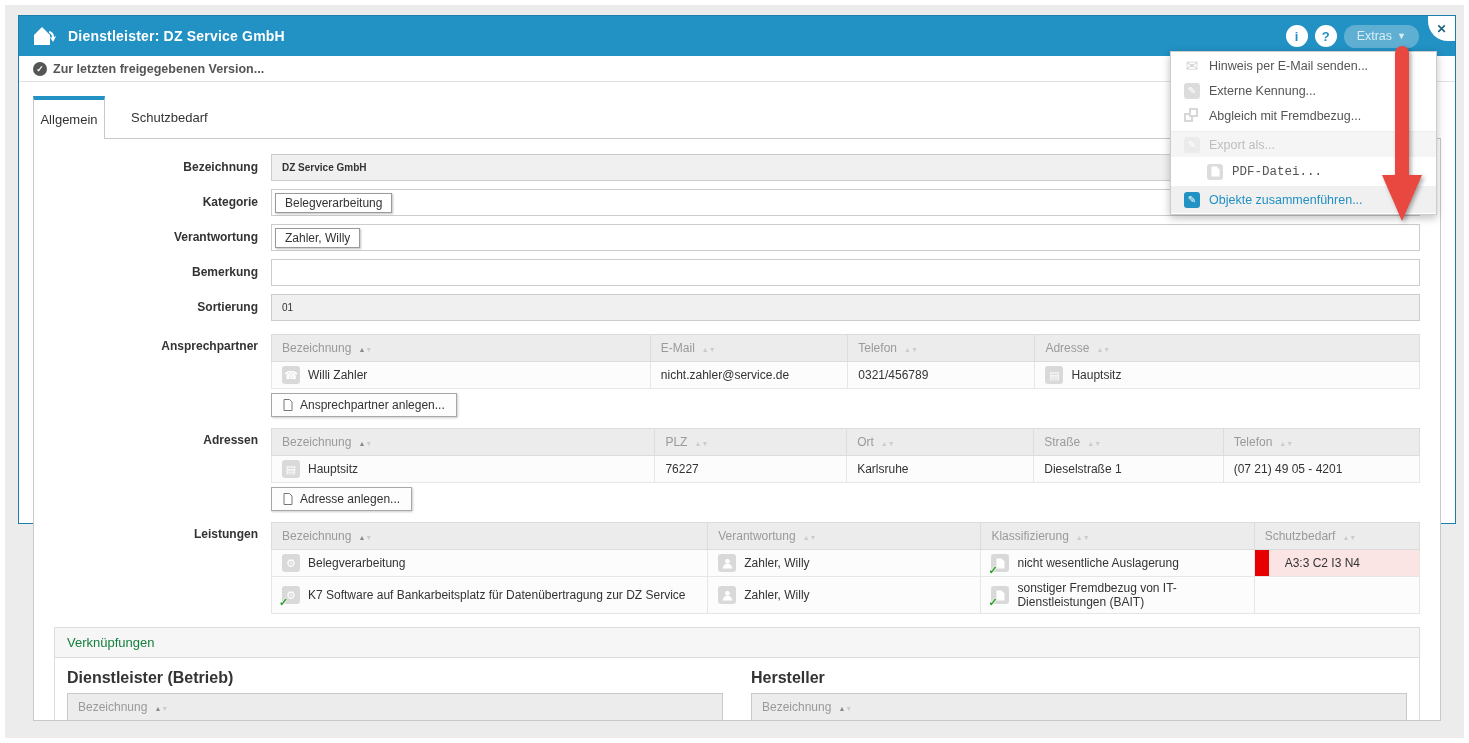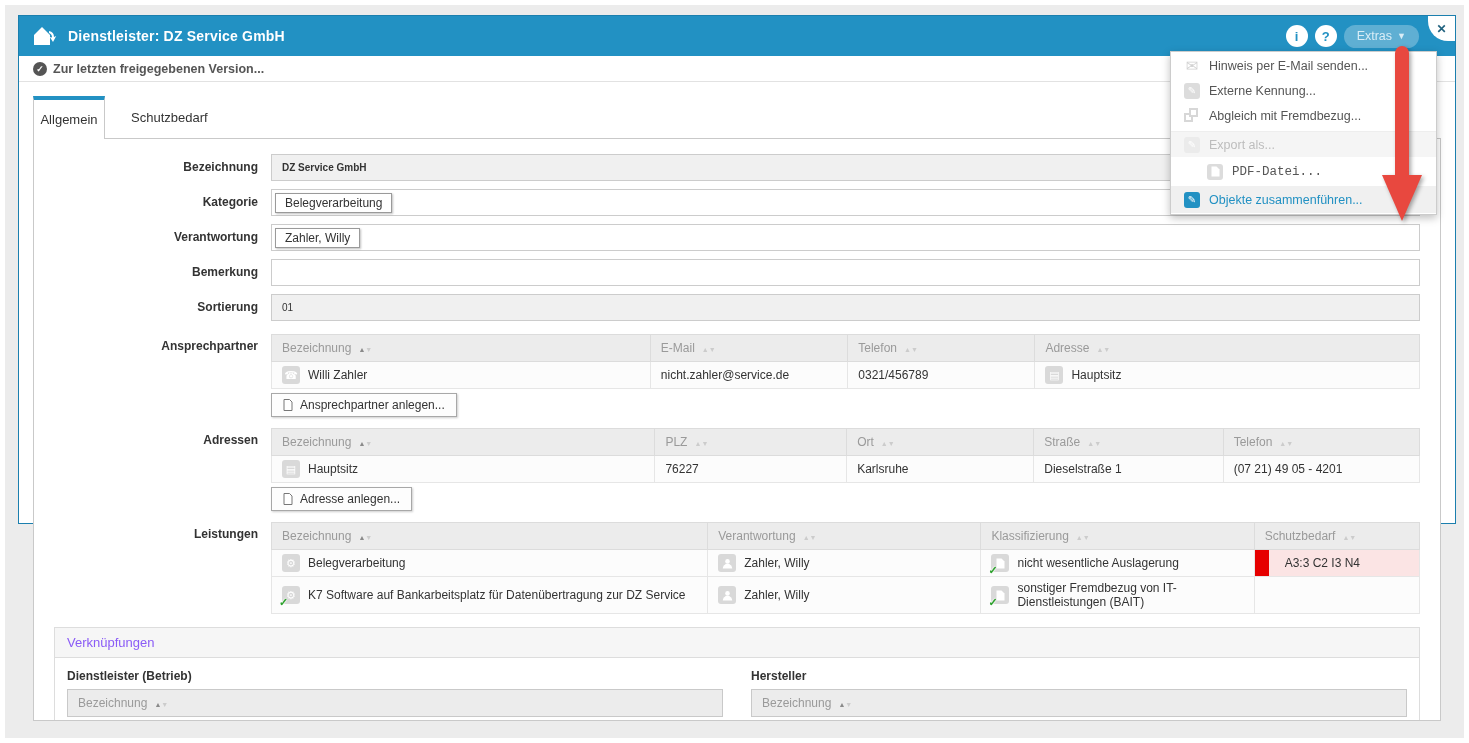--- a/index.html
+++ b/index.html
@@ -76,24 +76,24 @@
   .schutz-bar { position:absolute; left:0; top:0; bottom:0; width:14px; background:#e60000; }
 
   .add-btn { margin:4px 0 11px 0; display:inline-flex; align-items:center; gap:7px;
              border:1px solid #a8a8a8; background:#fdfdfd; box-shadow:1px 1px 2px rgba(0,0,0,.2);
              padding:4px 11px; font-size:12px; color:#333; cursor:pointer;
              font-family:"Liberation Sans",sans-serif; }
 
   
   .vk-box { border:1px solid #ddd; margin-top:4px; }
   .vk-head { background:#f6f6f6; border-bottom:1px solid #ddd; padding:7px 12px;
-             font-size:13px; color:#8b5cf6; }
+             font-size:13px; color:#15803d; }
   .vk-body { padding:11px 12px 13px 12px; display:flex; gap:28px; }
   .vk-group { flex:1; }
-  .vk-label { font-weight:bold; font-size:12px; color:#333; margin-bottom:6px; }
+  .vk-label { font-weight:bold; font-size:16px; color:#333; margin-bottom:6px; }
   .vk-colhead { background:#ececec; border:1px solid #c9c9c9; padding:6px 10px; color:#9a9a9a;
                 font-size:12px; cursor:pointer; }
 
   
   .menu { position:absolute; left:1151px; top:35px; width:267px; background:#fff;
           border:1px solid #ccc; box-shadow:0 3px 8px rgba(0,0,0,.25); z-index:20;
           padding:1px 0; }
   .mi { height:25px; display:flex; align-items:center; gap:9px; padding:0 13px;
         font-size:12.5px; color:#555; cursor:pointer; }
   .mi .sq { width:16px; height:16px; border-radius:3px; background:#dcdcdc; color:#fff;

